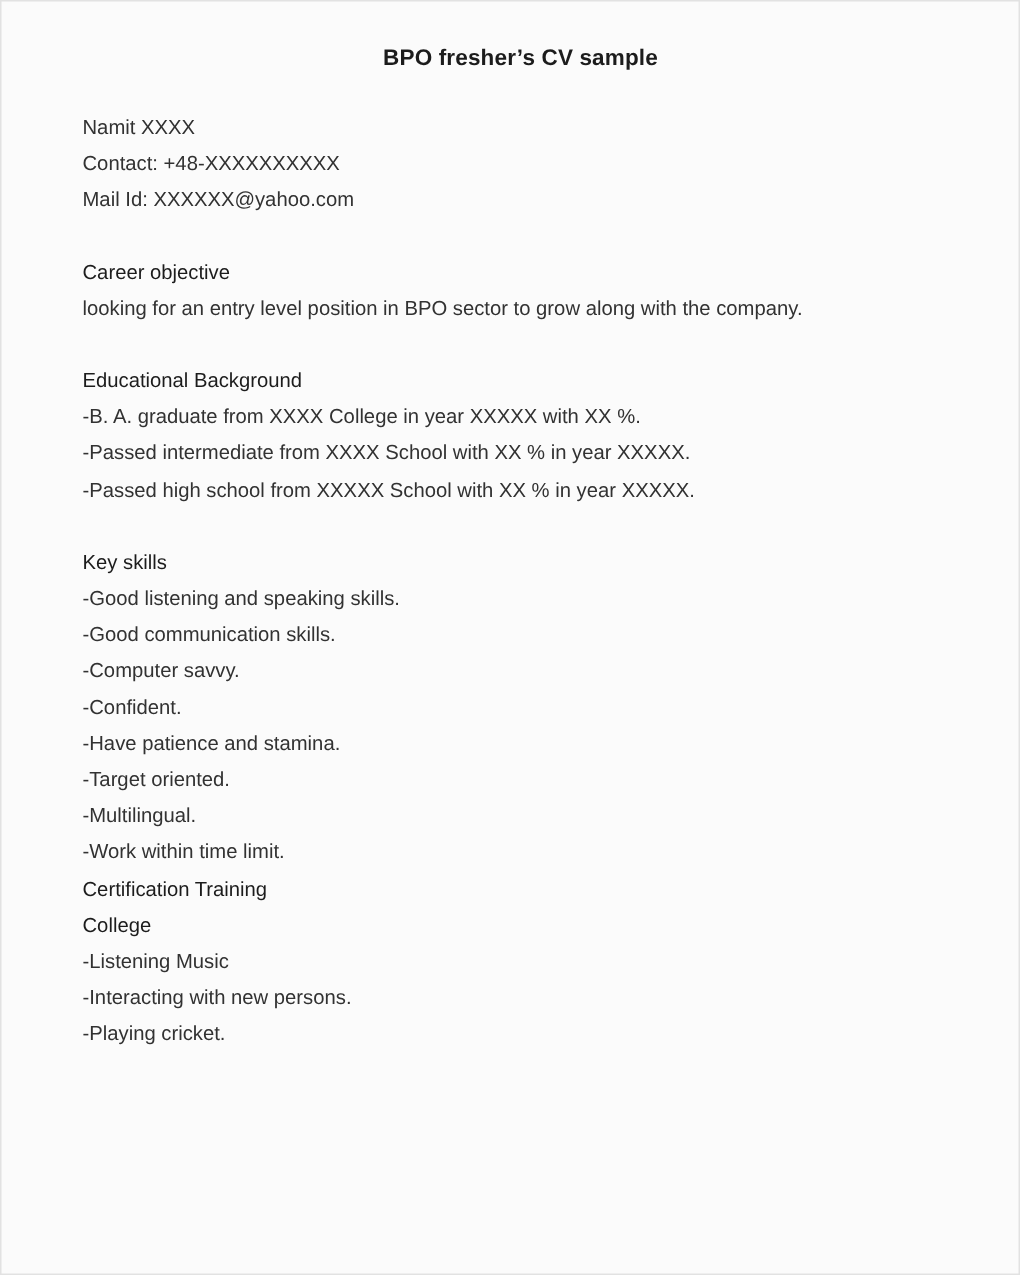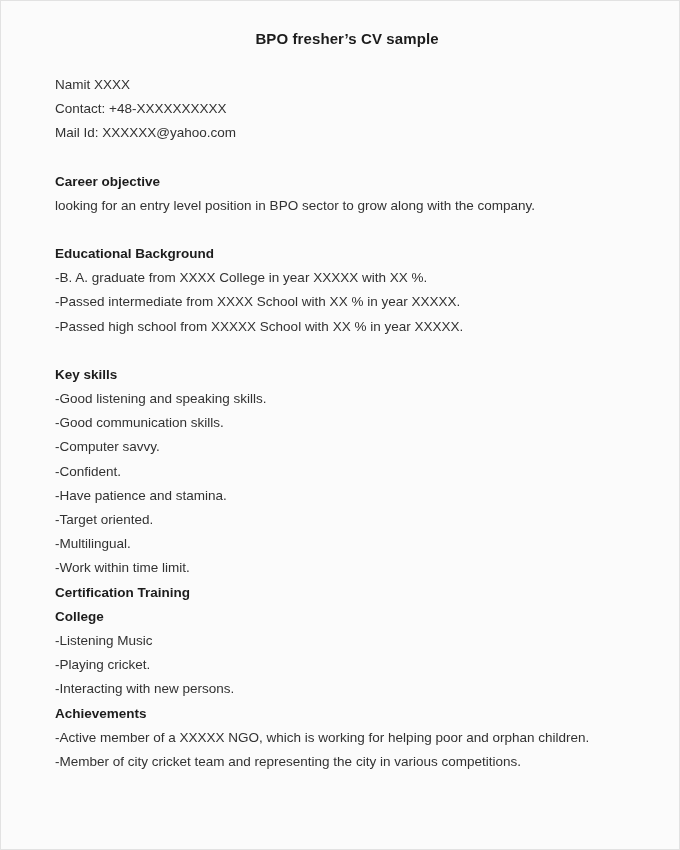--- a/index.html
+++ b/index.html
@@ -28,21 +28,21 @@
     color: #1c1c1c;
     line-height: 20px;
     letter-spacing: 0.1px;
   }
   .contact { margin-top: 24px; }
   .line {
     line-height: 24.2px;
     white-space: pre;
   }
   .heading {
-    font-weight: bold;
+    font-weight: normal;
     color: #1c1c1c;
     line-height: 24.2px;
   }
   .gap { margin-top: 24px; }
 </style>
 </head>
 <body>
 
 <div class="doc">
 
@@ -78,23 +78,18 @@
     <div class="line">-Work within time limit.</div>
   </div>
 
   <div class="section">
     <div class="heading">Certification Training</div>
   </div>
 
   <div class="section">
     <div class="heading">College</div>
     <div class="line">-Listening Music</div>
+    <div class="line">-Interacting with new persons.</div>
     <div class="line">-Playing cricket.</div>
-    <div class="line">-Interacting with new persons.</div>
   </div>
 
-  <div class="section">
-    <div class="heading">Achievements</div>
-    <div class="line">-Active member of a XXXXX NGO, which is working for helping poor and orphan children.</div>
-    <div class="line">-Member of city cricket team and representing the city in various competitions.</div>
-  </div>
 
 </div>
 
 </body></html>

